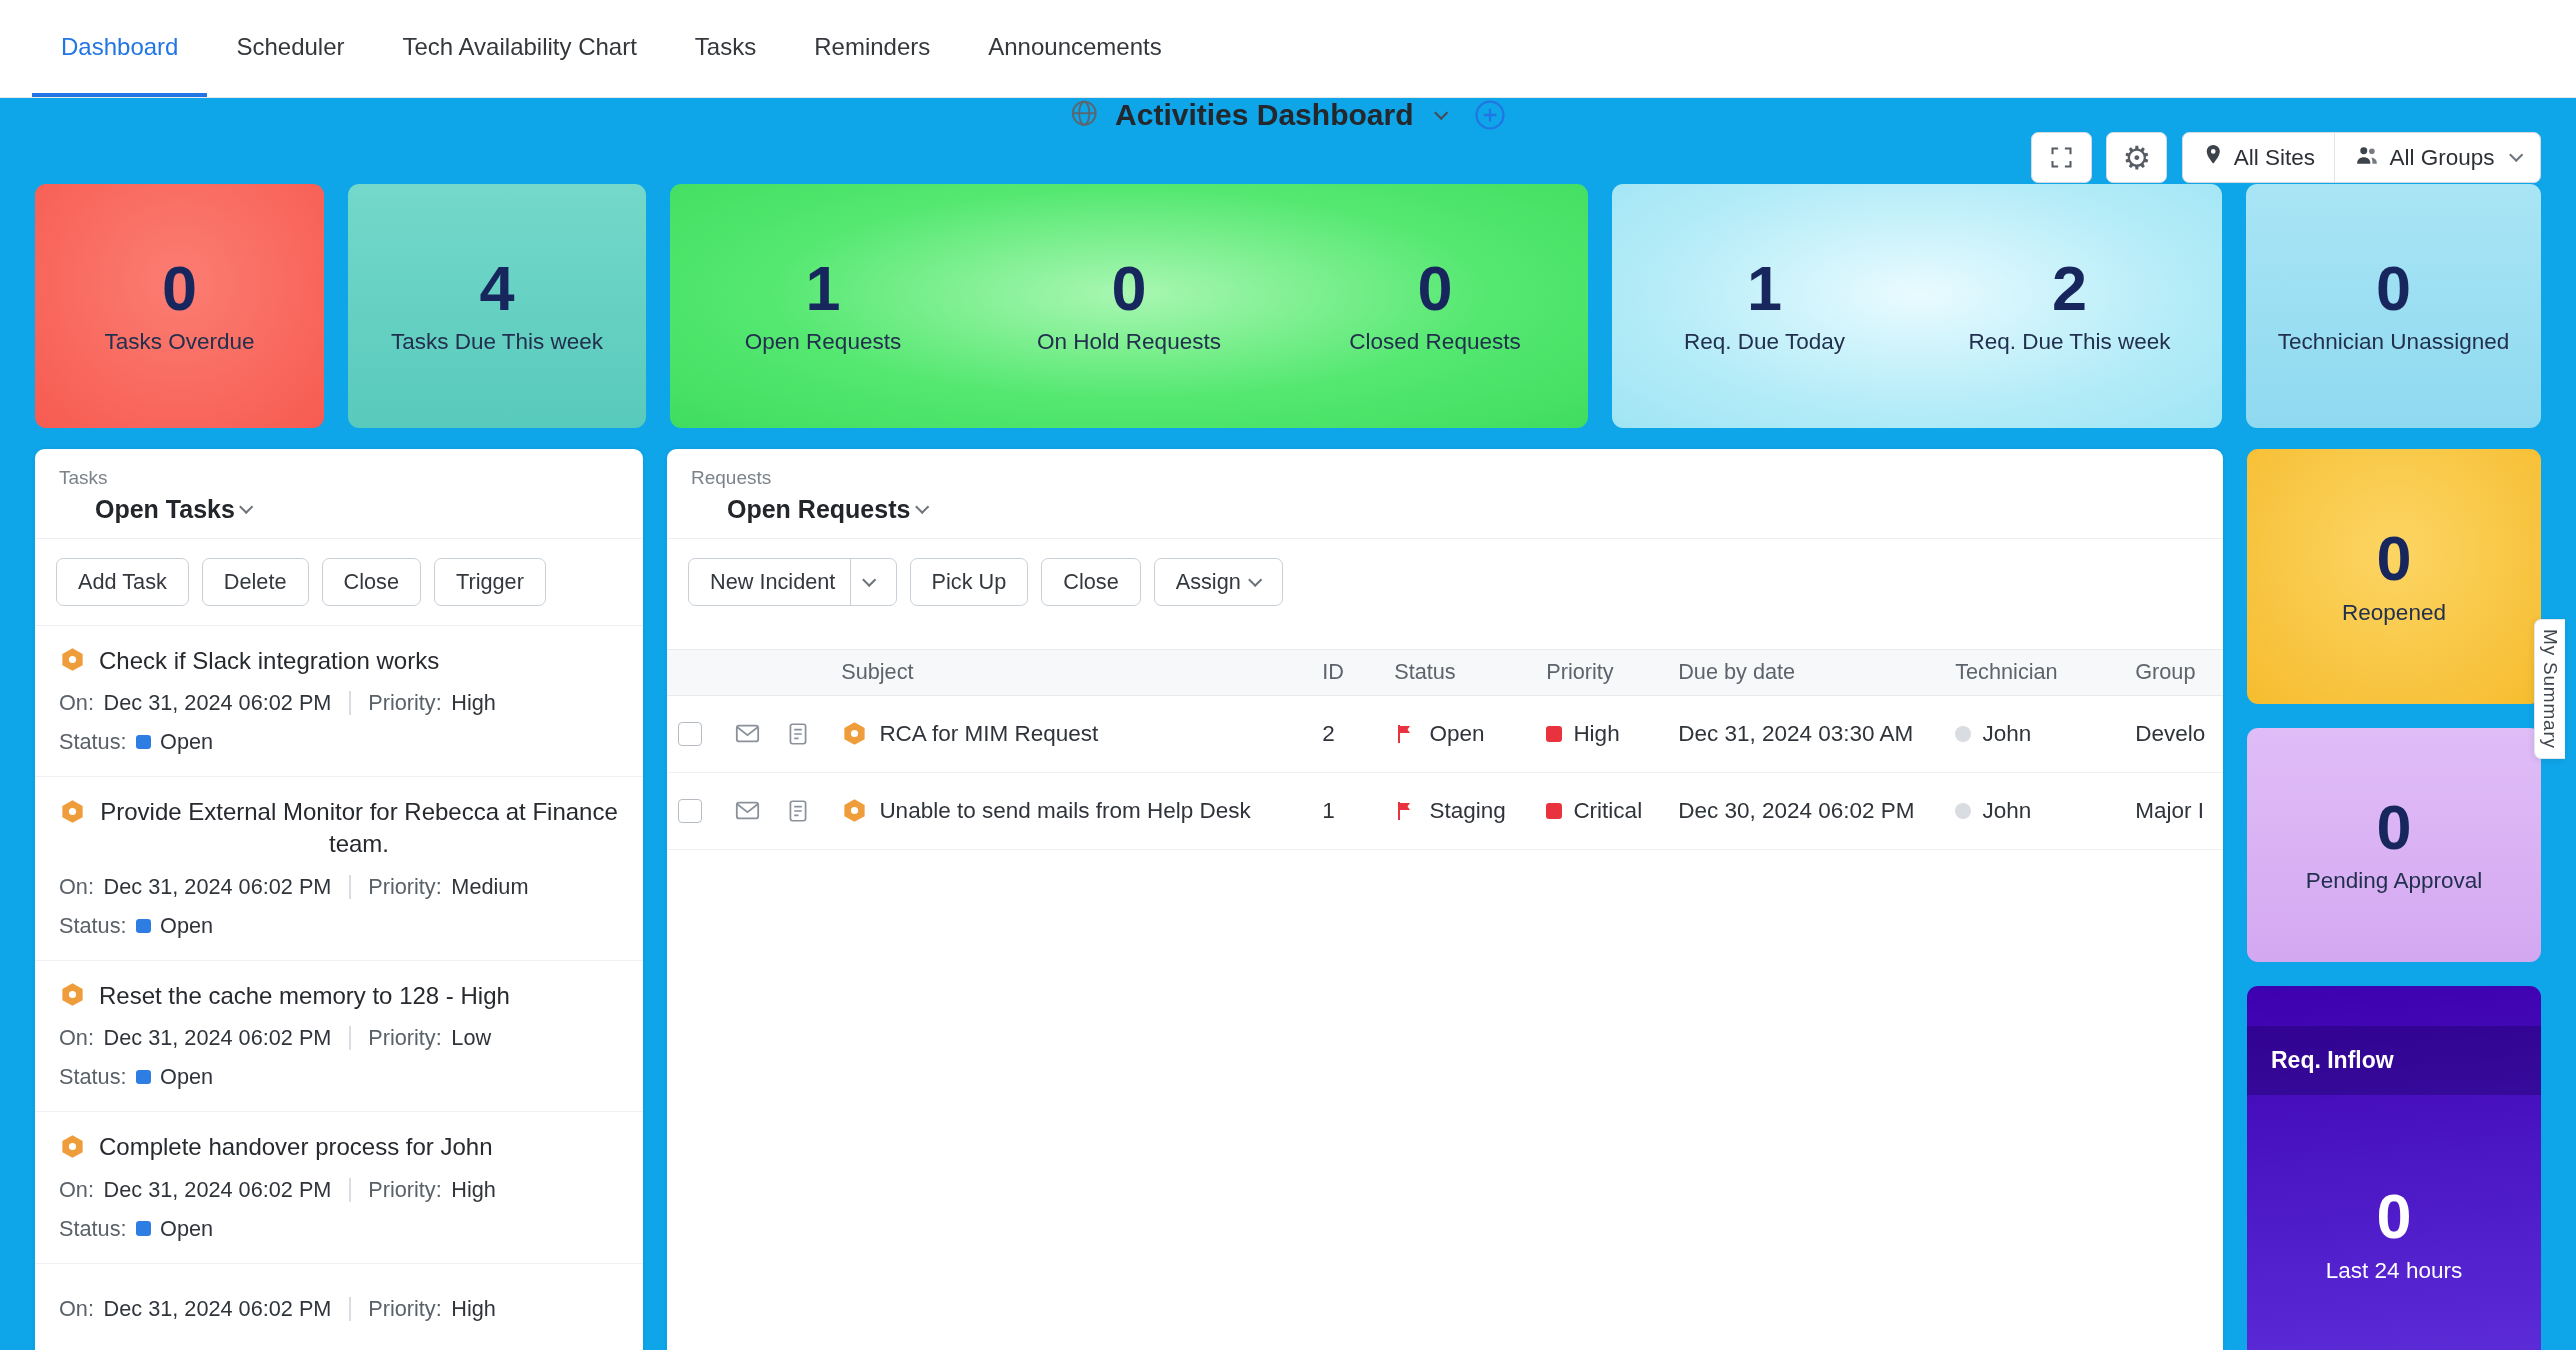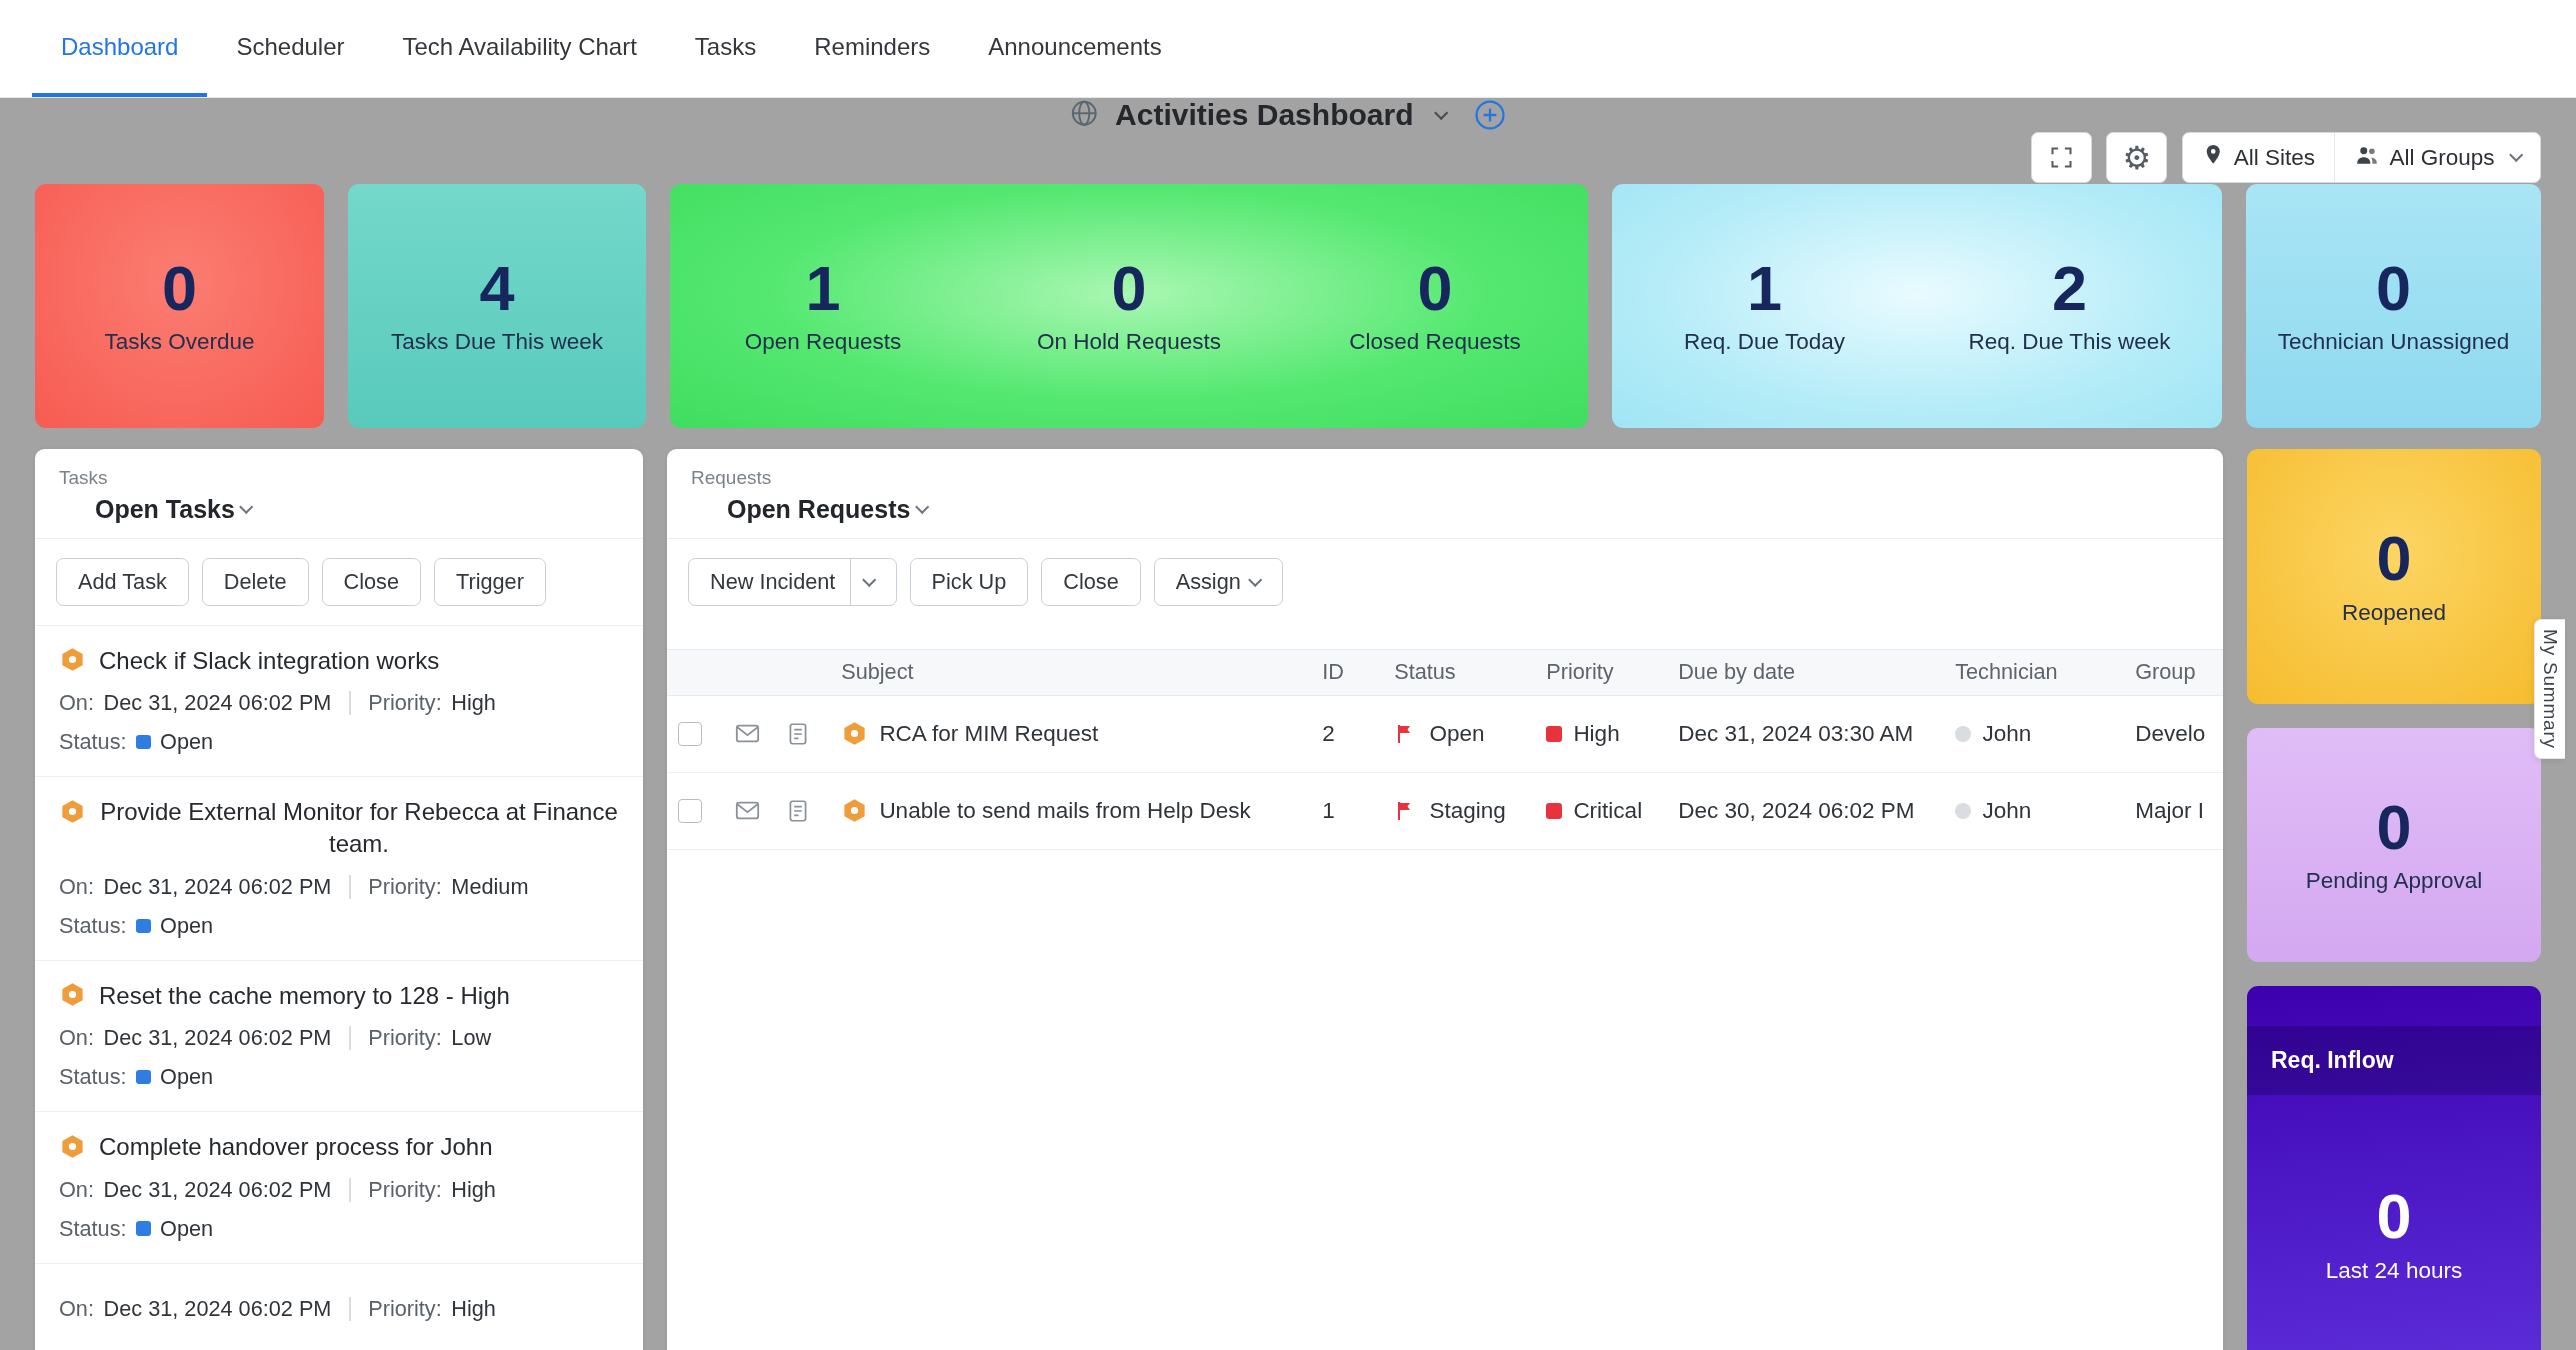--- a/index.html
+++ b/index.html
@@ -1,17 +1,17 @@
 <!DOCTYPE html>
 <html style="font-size:13px"><head>
 <meta charset="utf-8">
 <style>
   * { margin:0; padding:0; box-sizing:border-box; }
   body { font-family:"Liberation Sans", sans-serif; }
-  .page { width:2576px; height:1351px; background:#a3a3a3; overflow:hidden; position:relative; }
+  .page { width:2576px; height:1351px; background:#0ea5e9; overflow:hidden; position:relative; }
 
   
   .topnav { height:98px; background:#fff; border-bottom:1.6px solid #e6e8ec; display:flex; align-items:stretch; padding:0 32px; }
   .nav-tab { display:flex; align-items:center; padding:0 29px; font-size:24px; color:#34383d; cursor:pointer; border-bottom:4.8px solid transparent; }
   .nav-tab.active { color:#2176e3; border-bottom-color:#2176e3; }
 
   
   .dash-header { height:83px; display:flex; align-items:center; padding:0 35px;flex-direction:column; }
   .dh-left { display:flex; align-items:center; gap:16px; }
   .dh-title { font-size:30px; font-weight:600; color:#24272b; }

